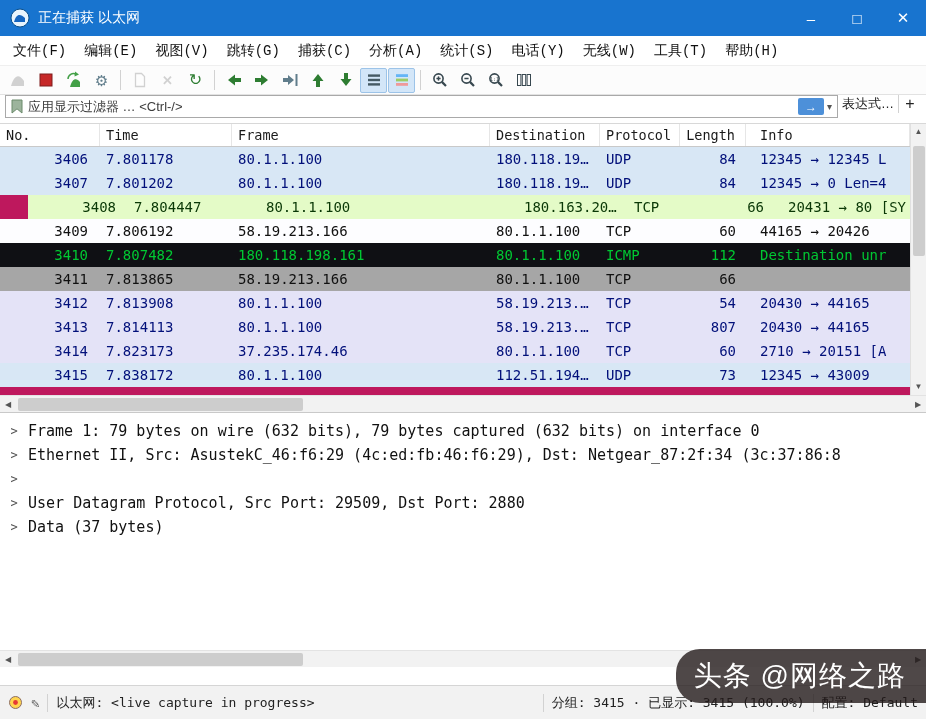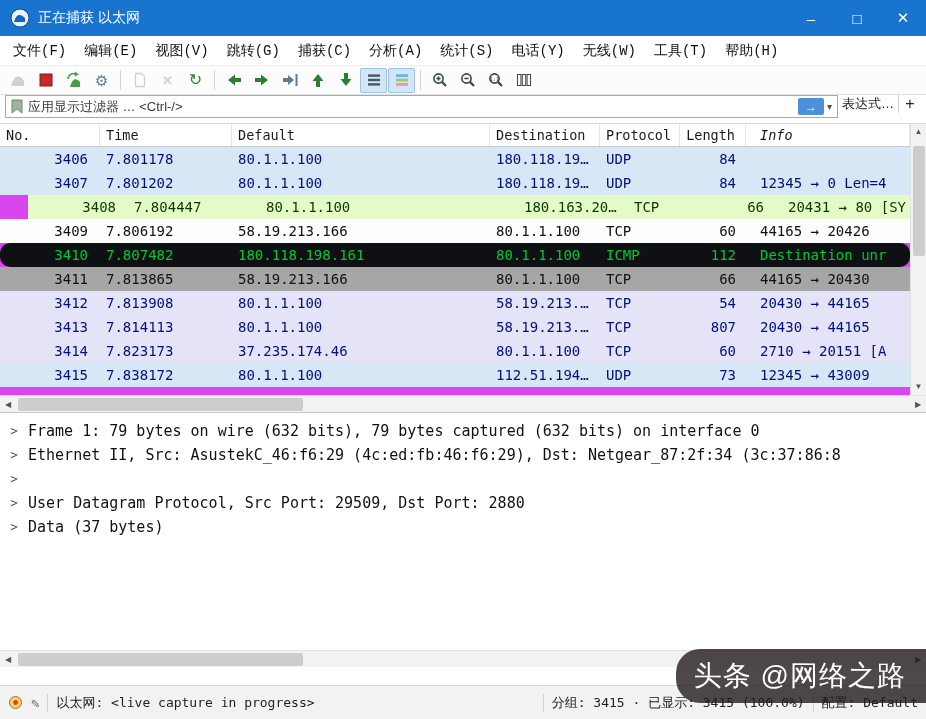--- a/index.html
+++ b/index.html
@@ -33,37 +33,37 @@
   .bookmark { margin:0 5px; display:flex; }
   .filter-input { flex:1; border:none; outline:none; font-size:13px; color:#333; font-family:"Liberation Sans", sans-serif; min-width:0; }
   .filter-input::placeholder { color:#3c3c3c; }
   .apply-btn { width:26px; height:17px; background:#4d90d9; color:#fff; display:flex; align-items:center; justify-content:center; font-size:12px; border-radius:2px; margin-right:3px; flex:none; }
   .caret { color:#555; font-size:10px; margin-right:5px; flex:none; }
   .expr-label { font-size:13px; color:#222; padding:0 4px; white-space:nowrap; }
   .vsep { width:1px; height:18px; background:#d2d2d2; flex:none; }
   .add-btn { width:22px; text-align:center; font-size:16px; color:#222; flex:none; }
 
   
-  .packet-section { position:relative; flex:none; height:271px; background:#d946ef; overflow:hidden; }
+  .packet-section { position:relative; flex:none; height:271px; background:#be185d; overflow:hidden; }
   .pgrid { display:grid; grid-template-columns:100px 132px 258px 110px 80px 66px minmax(0,1fr); width:910px; }
   .pheader { height:23px; border-bottom:1px solid #c9c9c9; font-family:"DejaVu Sans Mono", monospace; font-size:13.5px; color:#1a1a1a; background:#fff; }
   .pheader span { line-height:22px; padding-left:6px; border-right:1px solid #e6e6e6; overflow:hidden; white-space:nowrap; }
   .pheader .c5 { text-align:right; padding-right:10px; }
-  .pheader .c6 { padding-left:14px;font-style:italic; }
+  .pheader .c6 { padding-left:14px; }
   .prow { height:24px; font-family:"DejaVu Sans Mono", monospace; font-size:14px; }
   .prow span { line-height:24px; padding-left:6px; white-space:nowrap; overflow:hidden; }
   .prow .c0 { text-align:right; padding-right:12px; }
   .prow .c5 { text-align:right; padding-right:10px; }
   .prow .c6 { padding-left:14px; }
   .style-udp      { background:#d8e7f5; color:#02107a; }
   .style-tcp      { background:#e4e3f7; color:#02107a; }
   .style-syn      { background:#e4fbc7; color:#0a3806;margin-left:28px; }
   .style-white    { background:#fdfdff; color:#101010; }
   .style-gray     { background:#a6a6a6; color:#101010; }
-  .style-selected { background:#0f1014; color:#00c832;border-radius:10px; }
+  .style-selected { background:#0f1014; color:#00c832; }
 
   .vscroll { position:absolute; top:0; right:0; width:16px; height:271px; background:#f2f2f2; border-left:1px solid #e0e0e0; }
   .varrow { height:16px; line-height:16px; text-align:center; font-size:8px; color:#555; }
   .varrow.bottom { position:absolute; bottom:0; width:100%; }
   .vthumb { position:absolute; top:22px; left:2px; width:12px; height:110px; background:#cdcdcd; border-radius:2px; }
 
   .hscroll { height:17px; background:#f2f2f2; display:flex; align-items:center; flex:none; border-top:1px solid #e3e3e3; }
   .harrow { width:16px; text-align:center; font-size:8px; color:#555; flex:none; }
   .harrow.right { margin-left:auto; }
   .hthumb { height:13px; background:#cdcdcd; border-radius:2px; flex:none; }
@@ -272,34 +272,35 @@
     </div>
     <span class="expr-label">表达式…</span>
     <span class="vsep"></span>
     <span class="add-btn">+</span>
   </div>
 
   <div class="packet-section">
     <div class="pheader pgrid">
         <span class="c0">No.</span>
         <span class="c1">Time</span>
-        <span class="c2">Default</span>
+        <span class="c2">Frame</span>
         <span class="c3">Destination</span>
         <span class="c4">Protocol</span>
         <span class="c5">Length</span>
         <span class="c6">Info</span>
       </div>
     <div>
         <div class="prow pgrid style-udp">
           <span class="c0">3406</span>
           <span class="c1">7.801178</span>
           <span class="c2">80.1.1.100</span>
           <span class="c3">180.118.19…</span>
           <span class="c4">UDP</span>
           <span class="c5">84</span>
+          <span class="c6">12345 → 12345 L</span>
         </div>
         <div class="prow pgrid style-udp">
           <span class="c0">3407</span>
           <span class="c1">7.801202</span>
           <span class="c2">80.1.1.100</span>
           <span class="c3">180.118.19…</span>
           <span class="c4">UDP</span>
           <span class="c5">84</span>
           <span class="c6">12345 → 0 Len=4</span>
         </div>
@@ -330,21 +331,20 @@
           <span class="c5">112</span>
           <span class="c6">Destination unr</span>
         </div>
         <div class="prow pgrid style-gray">
           <span class="c0">3411</span>
           <span class="c1">7.813865</span>
           <span class="c2">58.19.213.166</span>
           <span class="c3">80.1.1.100</span>
           <span class="c4">TCP</span>
           <span class="c5">66</span>
-          <span class="c6">44165 → 20430</span>
         </div>
         <div class="prow pgrid style-tcp">
           <span class="c0">3412</span>
           <span class="c1">7.813908</span>
           <span class="c2">80.1.1.100</span>
           <span class="c3">58.19.213.…</span>
           <span class="c4">TCP</span>
           <span class="c5">54</span>
           <span class="c6">20430 → 44165</span>
         </div>

